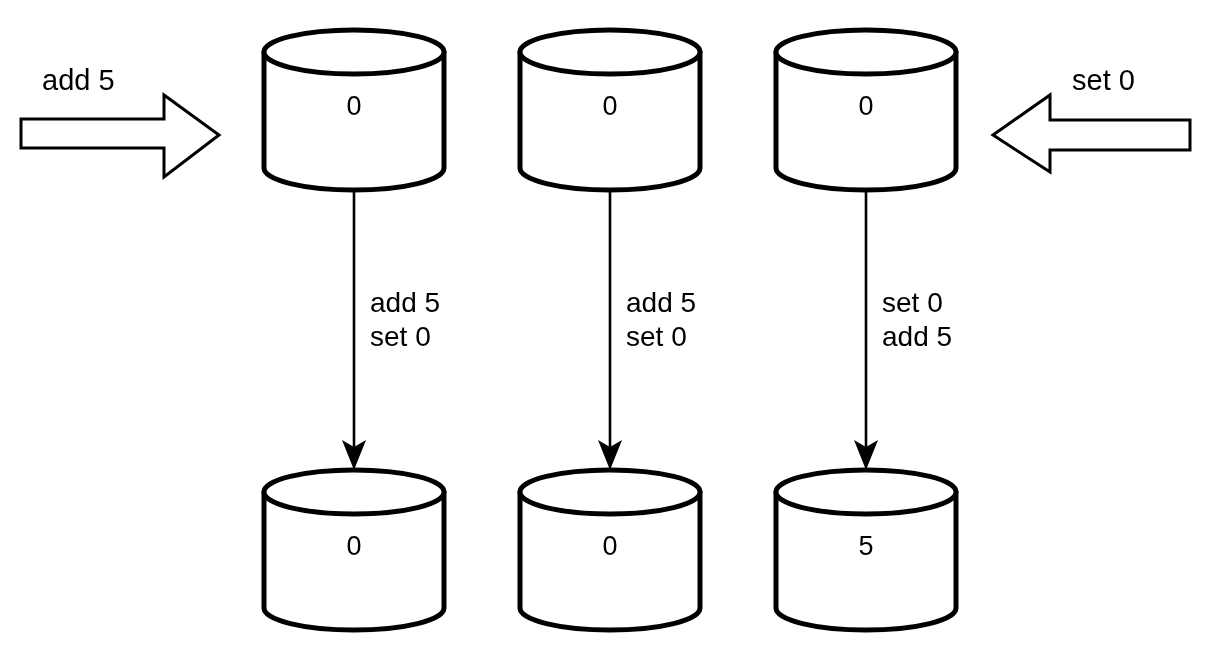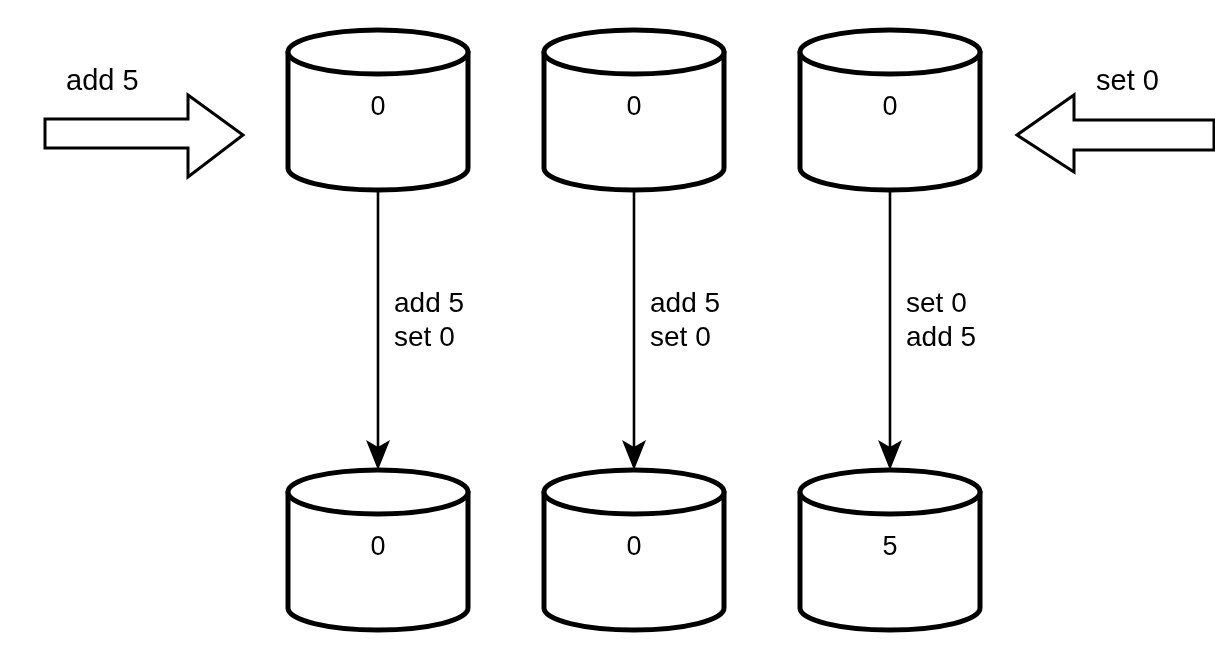--- a/index.html
+++ b/index.html
@@ -10,21 +10,20 @@
   body {
     width: 1215px;
     height: 657px;
     font-family: "Liberation Sans", sans-serif;
     overflow: hidden;
   }
   #diagram-root {
     position: relative;
     width: 1070px;
     height: 657px;
-    padding-left: 24px;
   }
   svg#diagram {
     display: block;
     width: 1215px;
     height: 657px;
   }
   .cyl-body {
     fill: #ffffff;
     stroke: #000000;
     stroke-width: 5;

